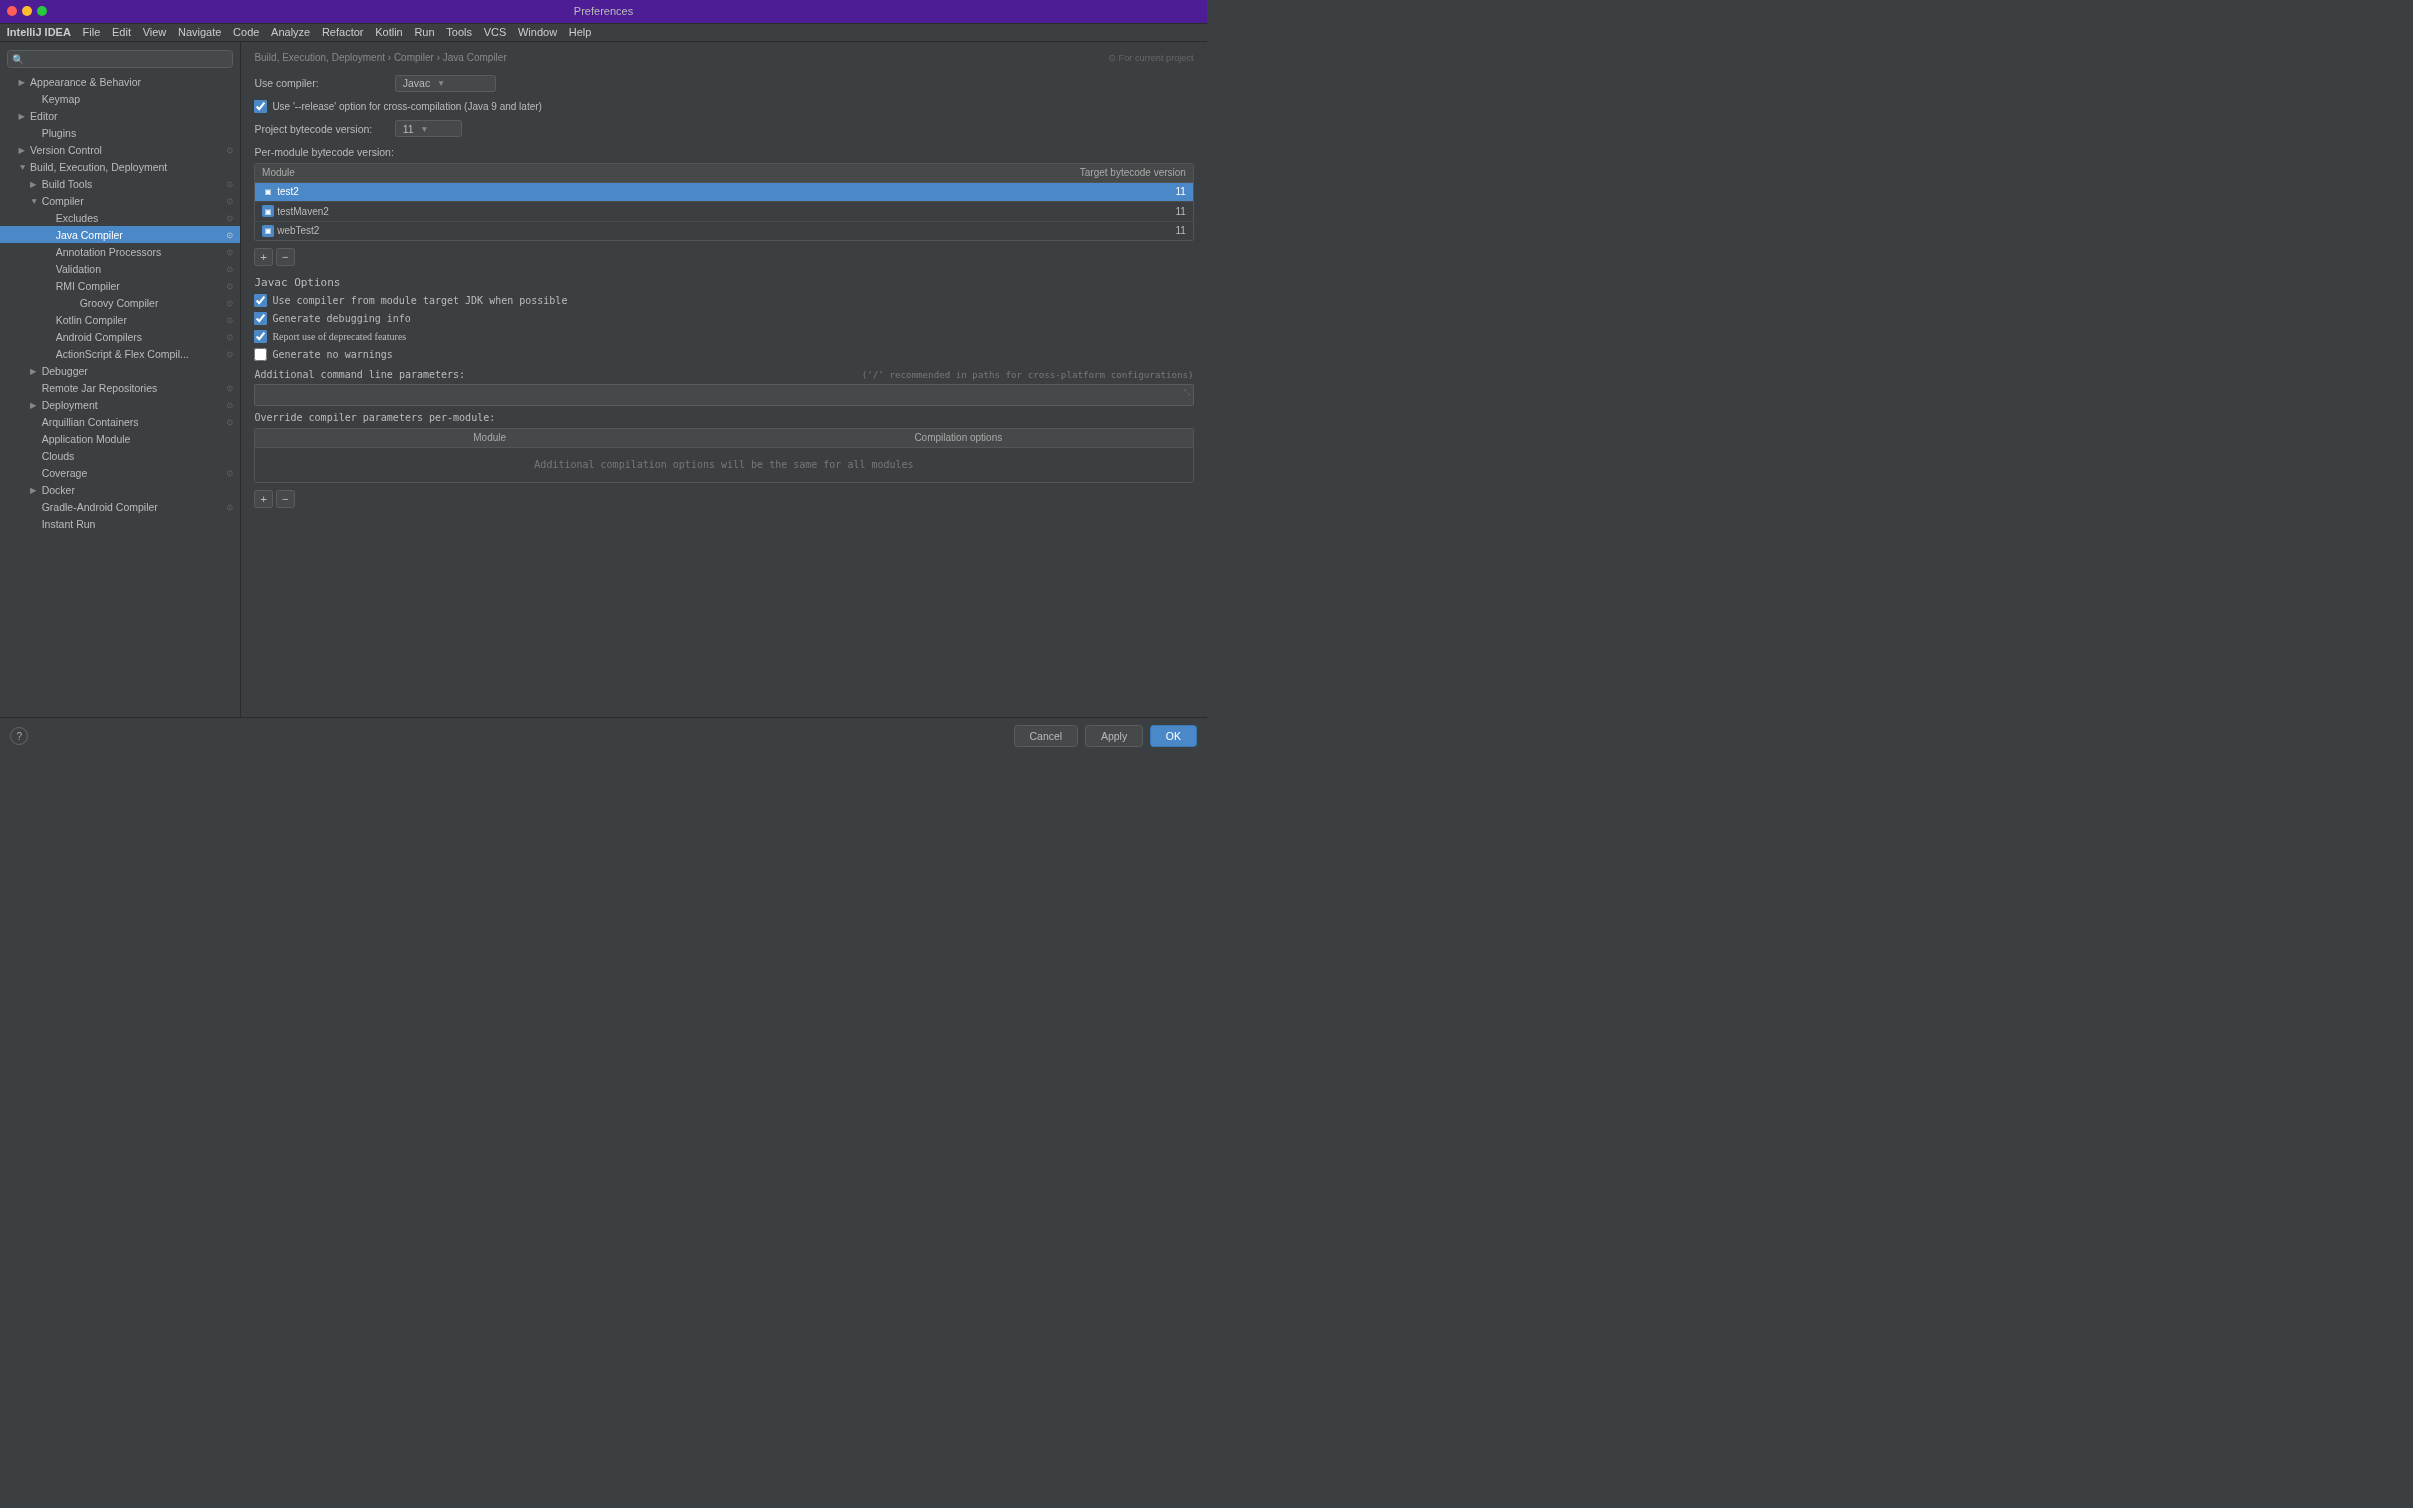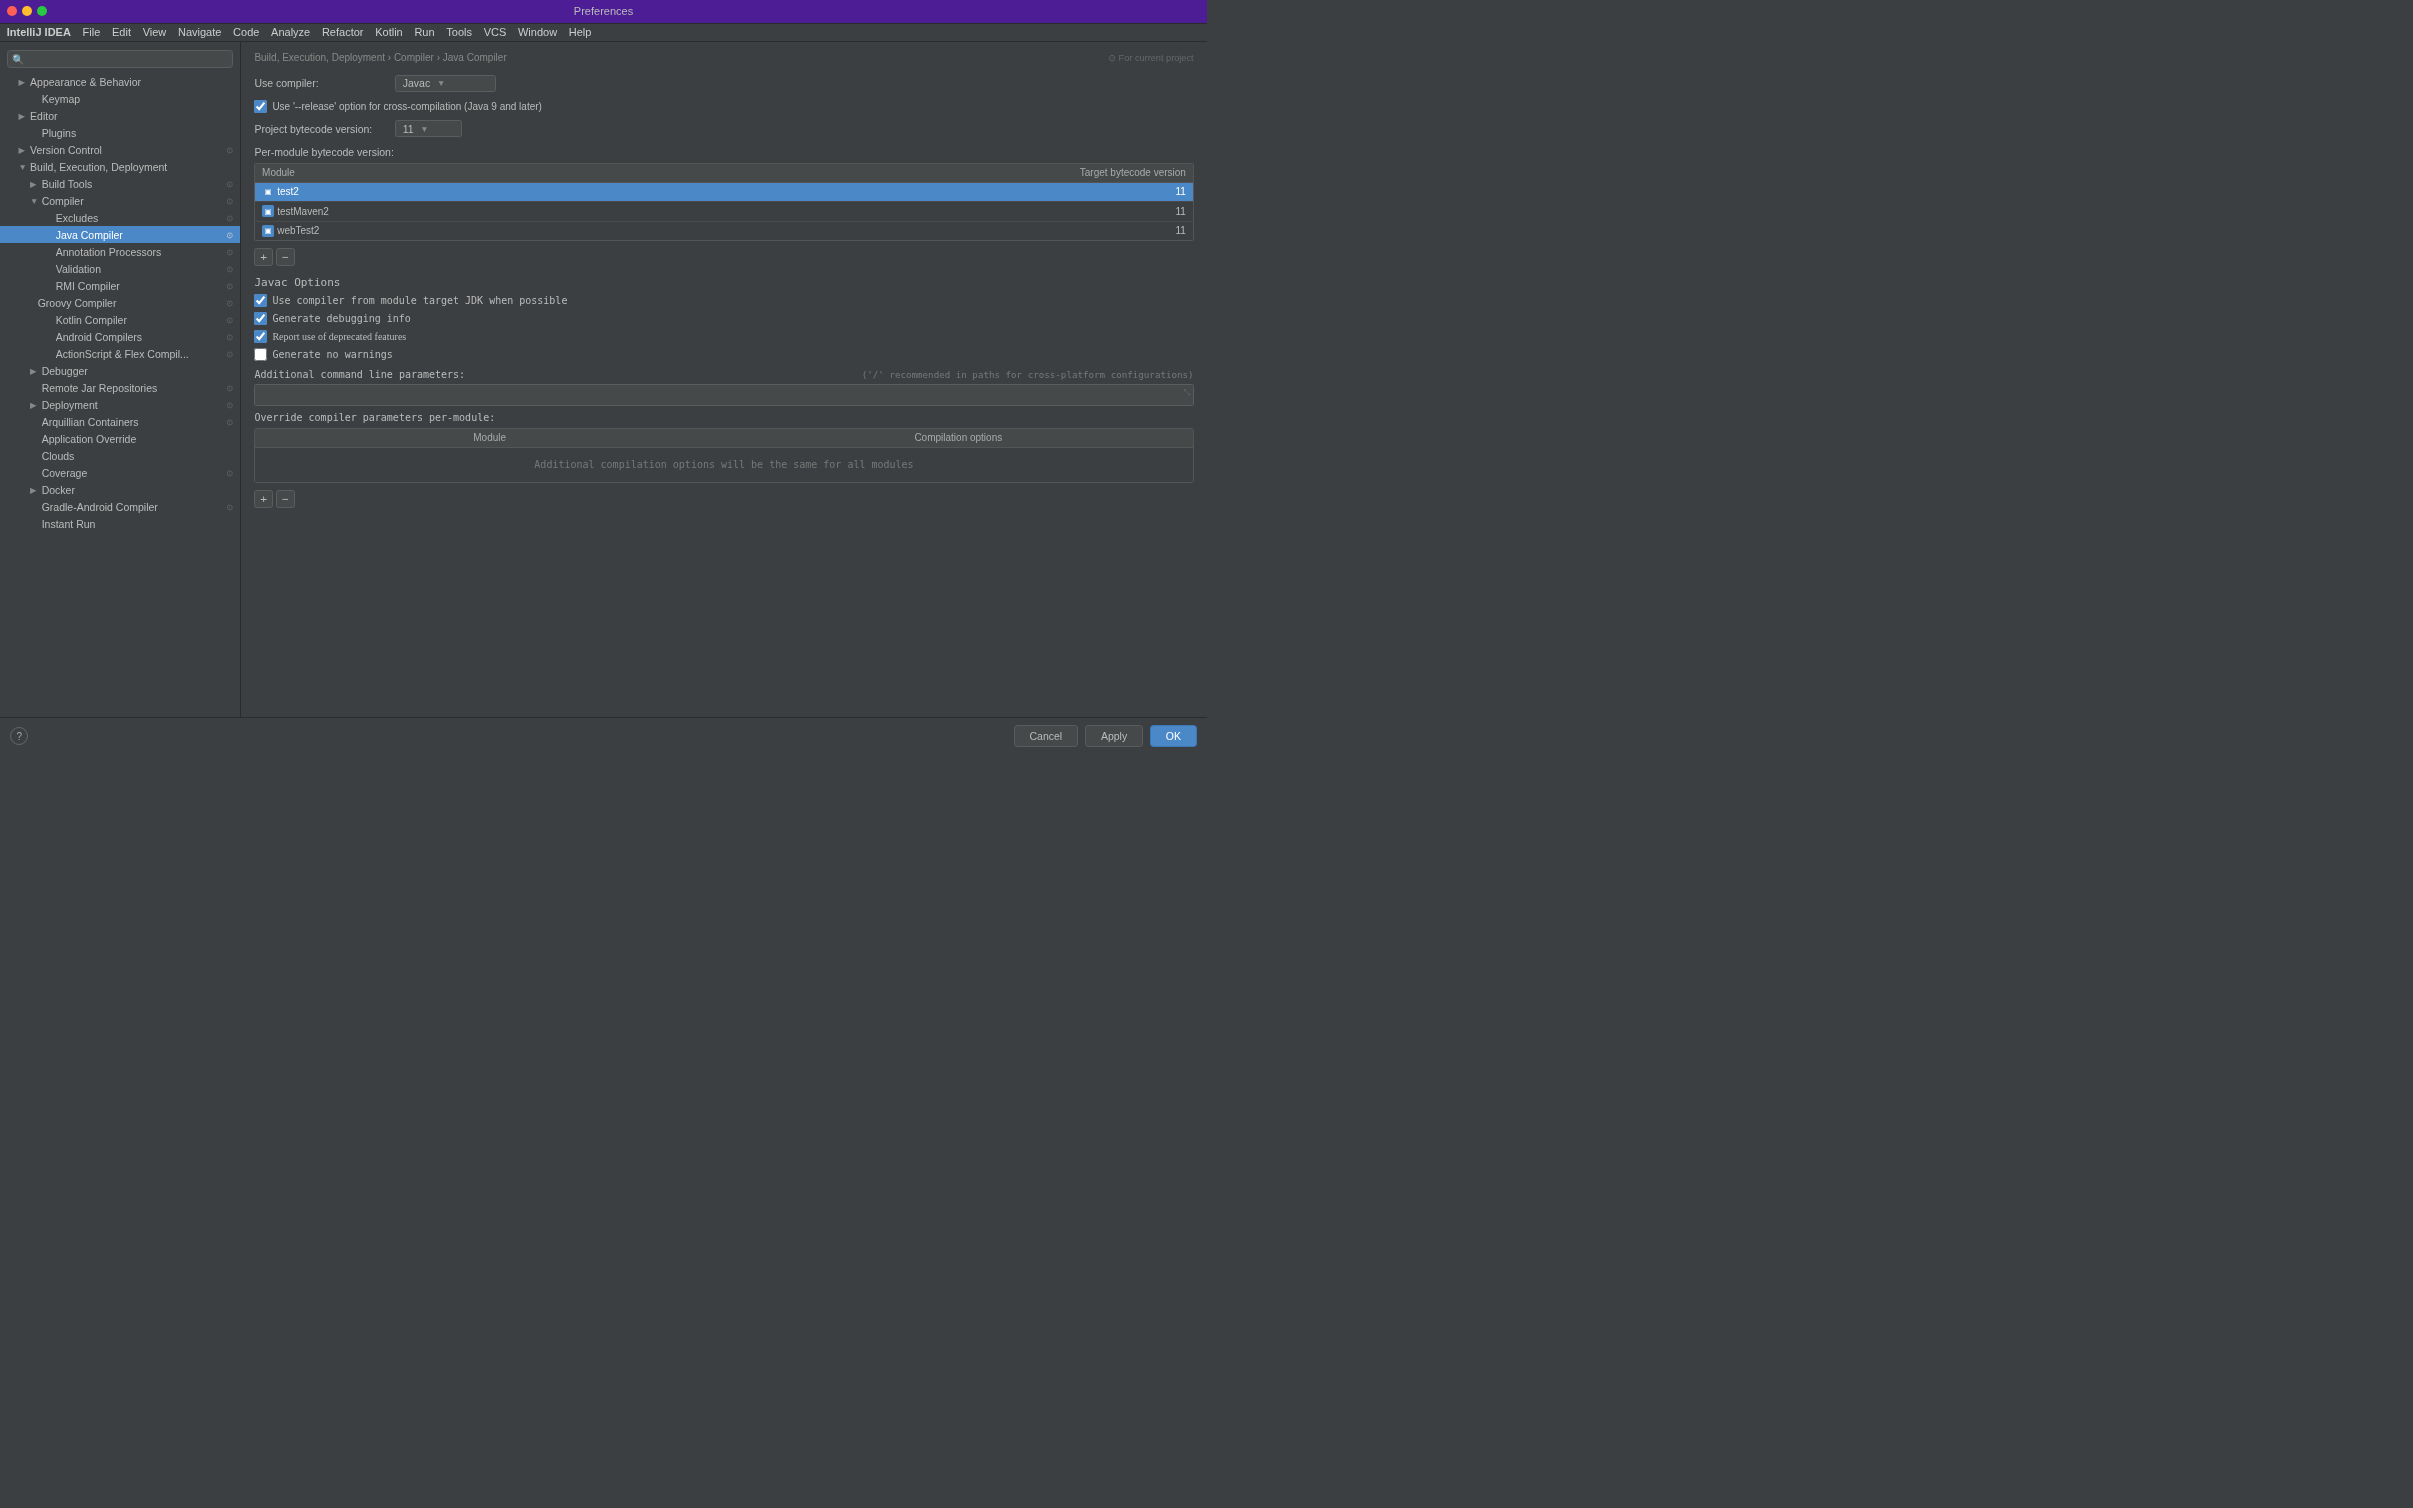--- a/index.html
+++ b/index.html
@@ -438,21 +438,21 @@
         <span>Validation</span>
         <span class="sync-icon">⊙</span>
       </div>
 
       <div class="tree-item indent-3" style="padding-left:44px">
         <span class="arrow" style="visibility:hidden">▶</span>
         <span>RMI Compiler</span>
         <span class="sync-icon">⊙</span>
       </div>
 
-      <div class="tree-item indent-3" style="padding-left:26px">
+      <div class="tree-item indent-3" style="padding-left:68px">
         <span class="arrow" style="visibility:hidden">▶</span>
         <span>Groovy Compiler</span>
         <span class="sync-icon">⊙</span>
       </div>
 
       <div class="tree-item indent-3" style="padding-left:44px">
         <span class="arrow" style="visibility:hidden">▶</span>
         <span>Kotlin Compiler</span>
         <span class="sync-icon">⊙</span>
       </div>
@@ -487,21 +487,21 @@
       </div>
 
       <div class="tree-item indent-2" style="padding-left:30px">
         <span class="arrow" style="visibility:hidden">▶</span>
         <span>Arquillian Containers</span>
         <span class="sync-icon">⊙</span>
       </div>
 
       <div class="tree-item indent-2" style="padding-left:30px">
         <span class="arrow" style="visibility:hidden">▶</span>
-        <span>Application Override</span>
+        <span>Application Module</span>
       </div>
 
       <div class="tree-item indent-2" style="padding-left:30px">
         <span class="arrow" style="visibility:hidden">▶</span>
         <span>Clouds</span>
       </div>
 
       <div class="tree-item indent-2" style="padding-left:30px">
         <span class="arrow" style="visibility:hidden">▶</span>
         <span>Coverage</span>

